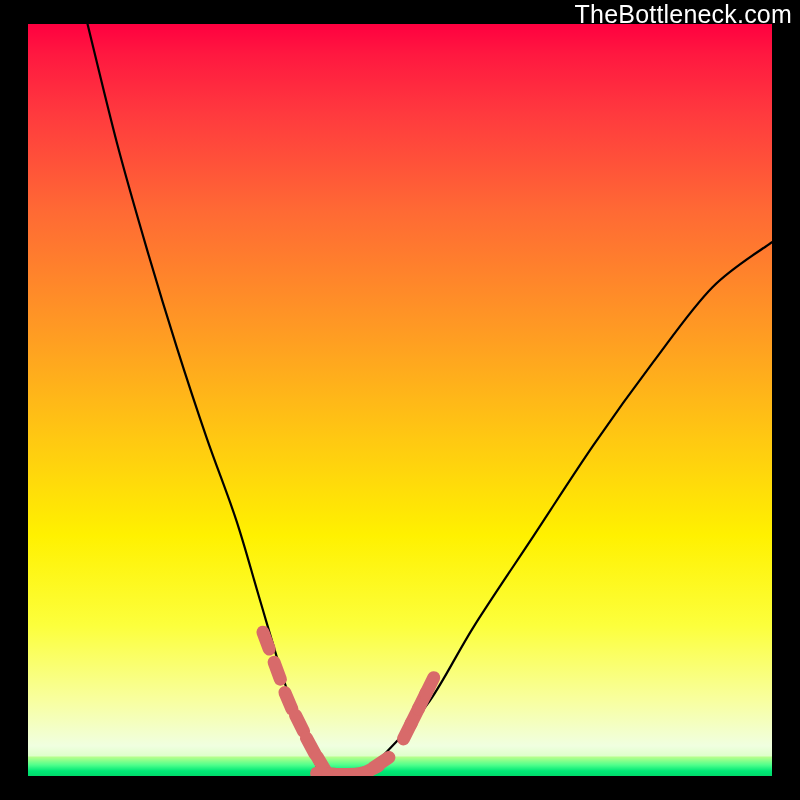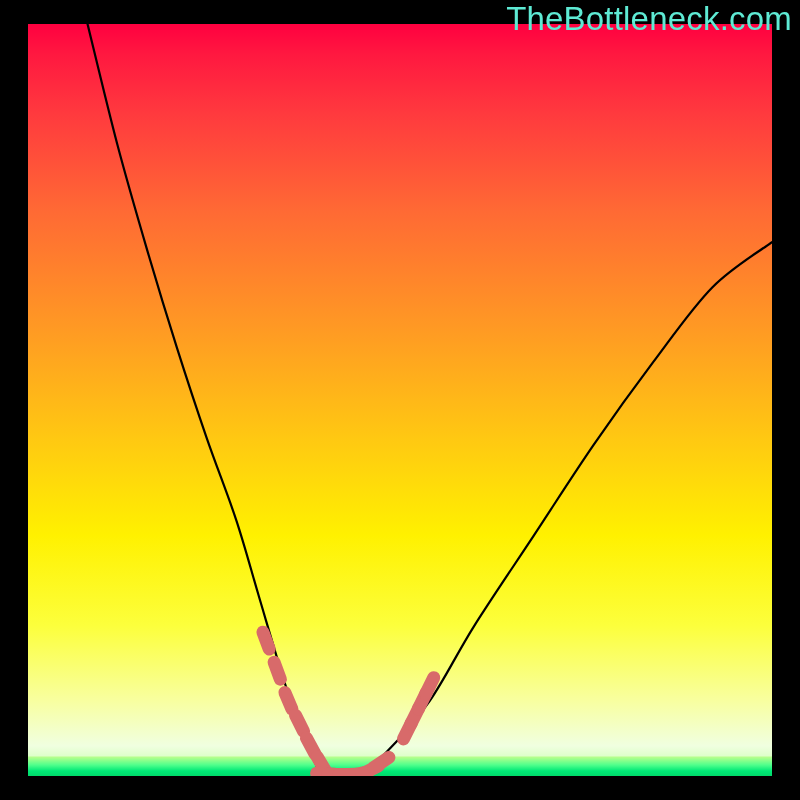--- a/index.html
+++ b/index.html
@@ -53,23 +53,23 @@
       #ffc812 55%,
       #fff100 68%,
       #fcff3c 80%,
       #f8ffa0 90%,
       #f0ffe0 96%,
       #c8ffb0 99%,
       #58ff80 100%);
   }
   .watermark {
     position: absolute;
-    color: #5eead4;
+    color: #ffffff;
     font-family: Arial, Helvetica, sans-serif;
-    font-size: 33px;
+    font-size: 25px;
     font-weight: 500;
     letter-spacing: 0.2px;
     white-space: nowrap;
   }
   svg.curve {
     pointer-events: none;
     position: absolute;
     left: 0;
     top: 0;
     width: 744px;

